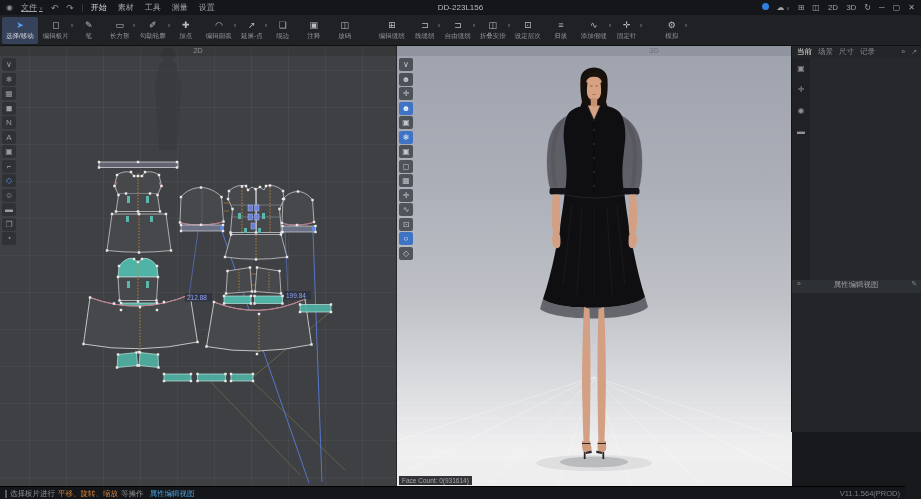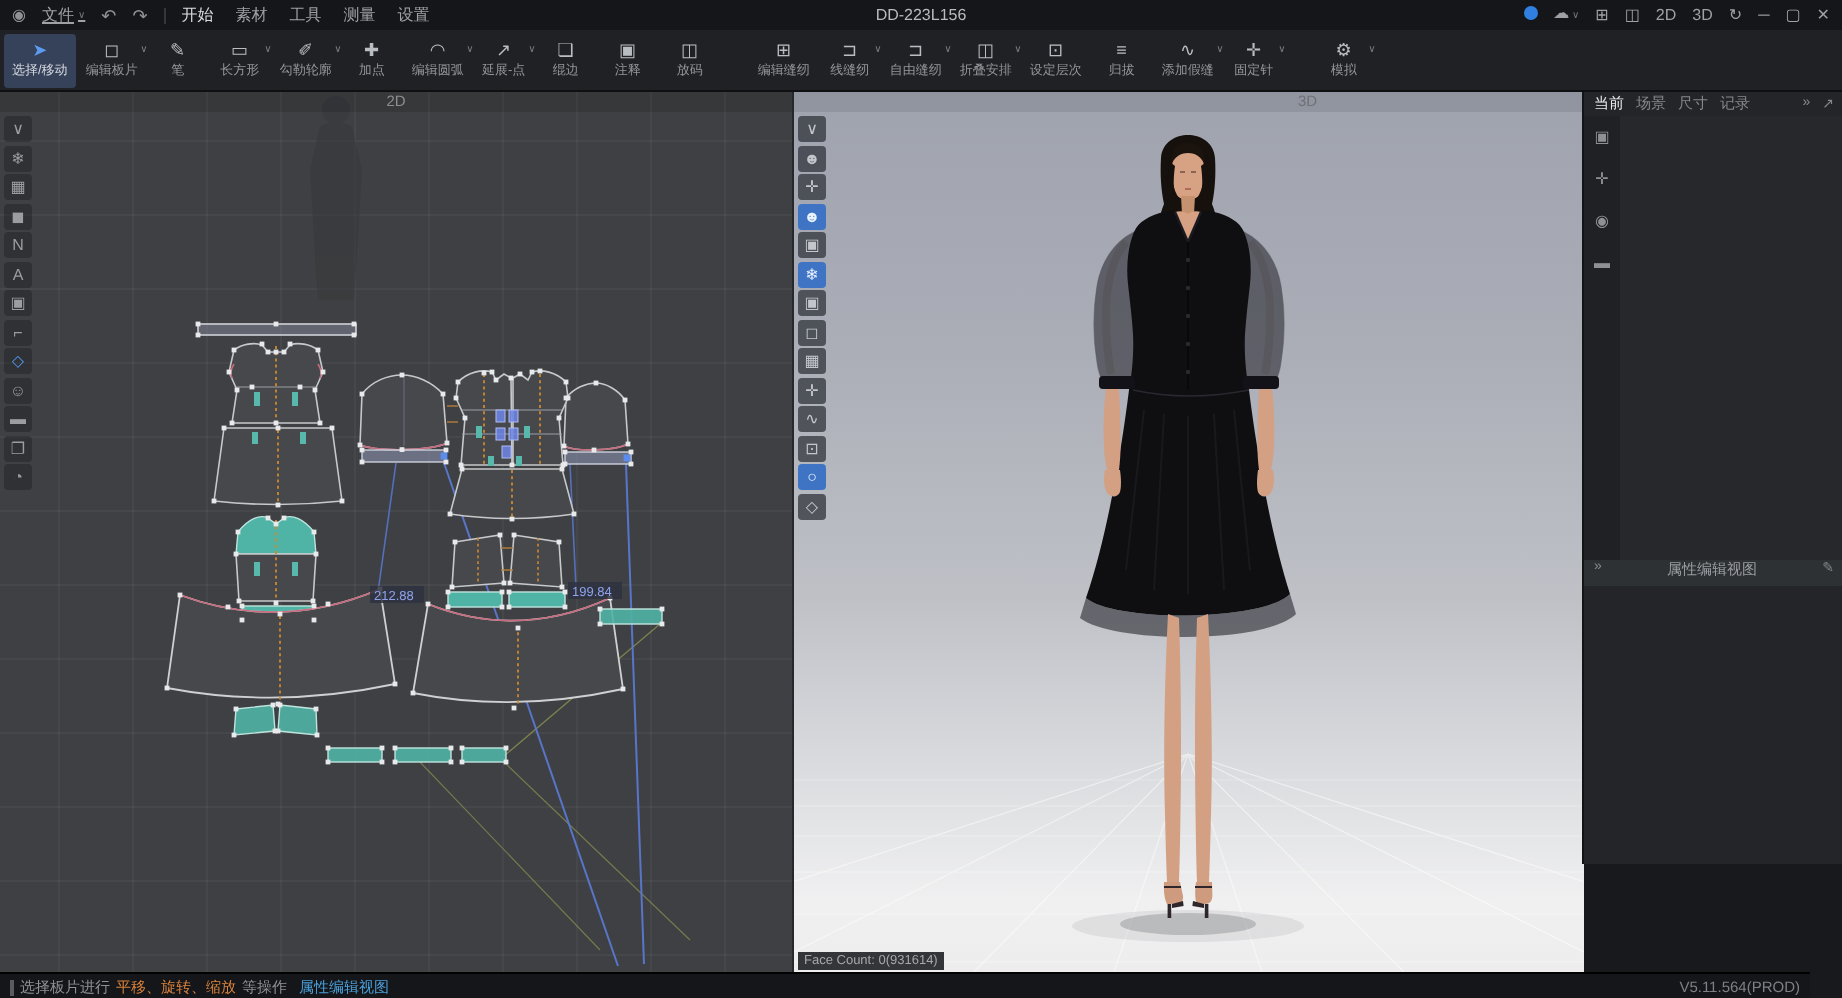--- a/index.html
+++ b/index.html
@@ -667,16 +667,16 @@
     </div>
     <div class="rempty"></div>
   </div>
 
   <div class="statusbar">
     <span class="sb-mark"></span>
     <span class="sb-text">选择板片进行</span>
     <span class="sb-accent">平移、旋转、缩放</span>
     <span class="sb-text">等操作</span>
     <span class="sb-link">属性编辑视图</span>
-    <span class="sb-version">V5.11.564(PROD)</span>
+    <span class="sb-version">V11.1.564(PROD)</span>
   </div>
 
 </div>
 
 </body></html>

